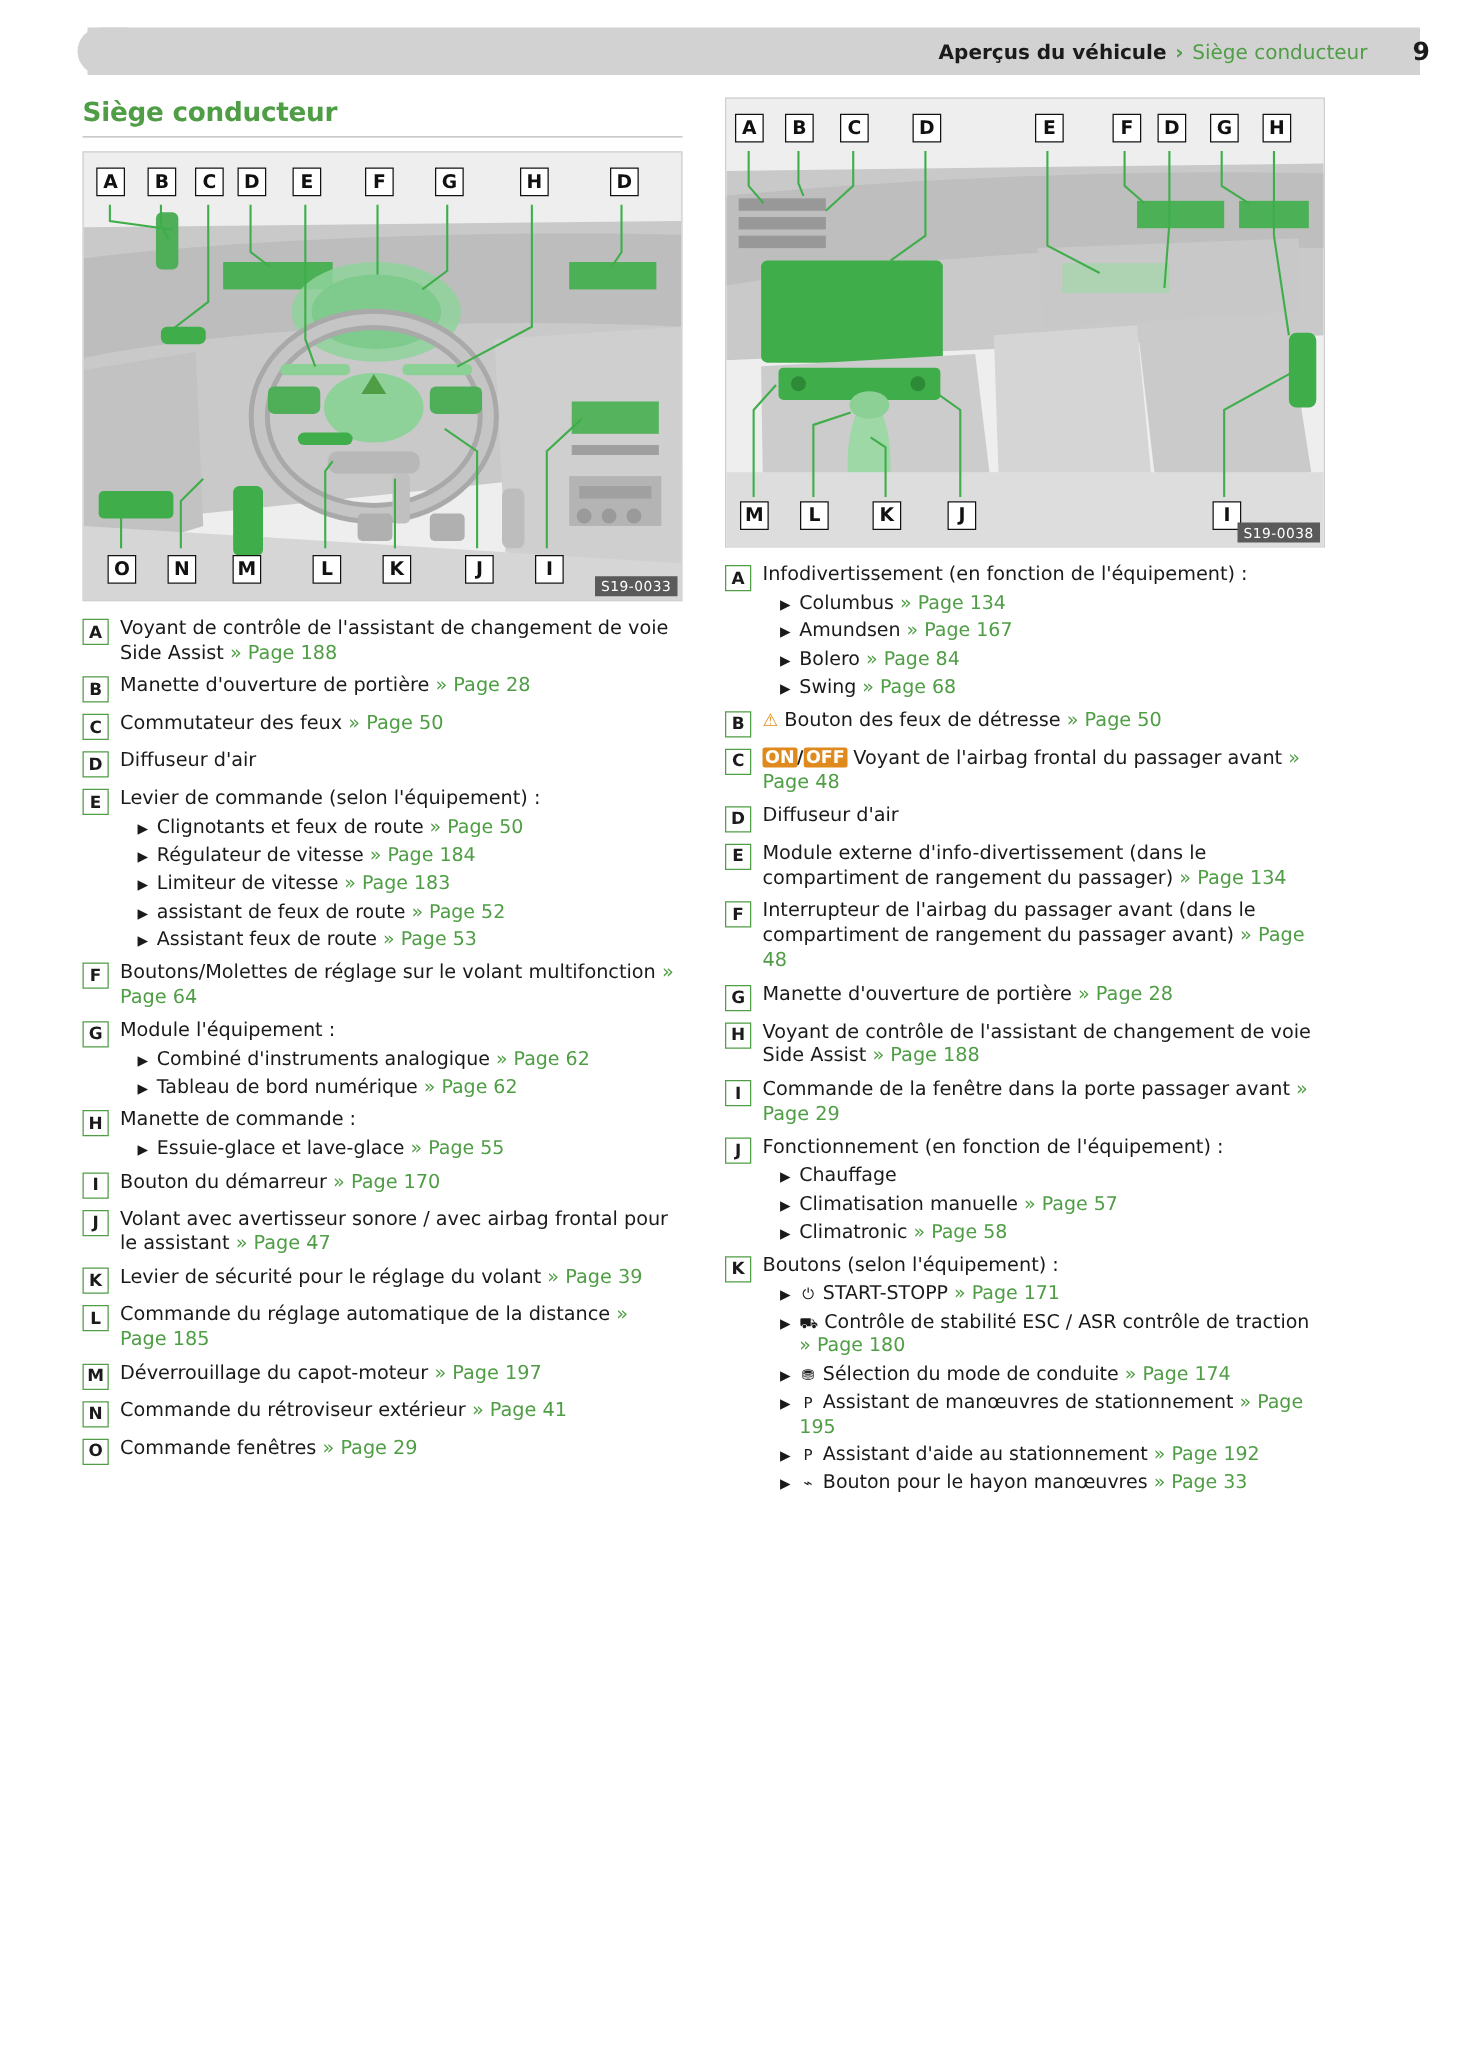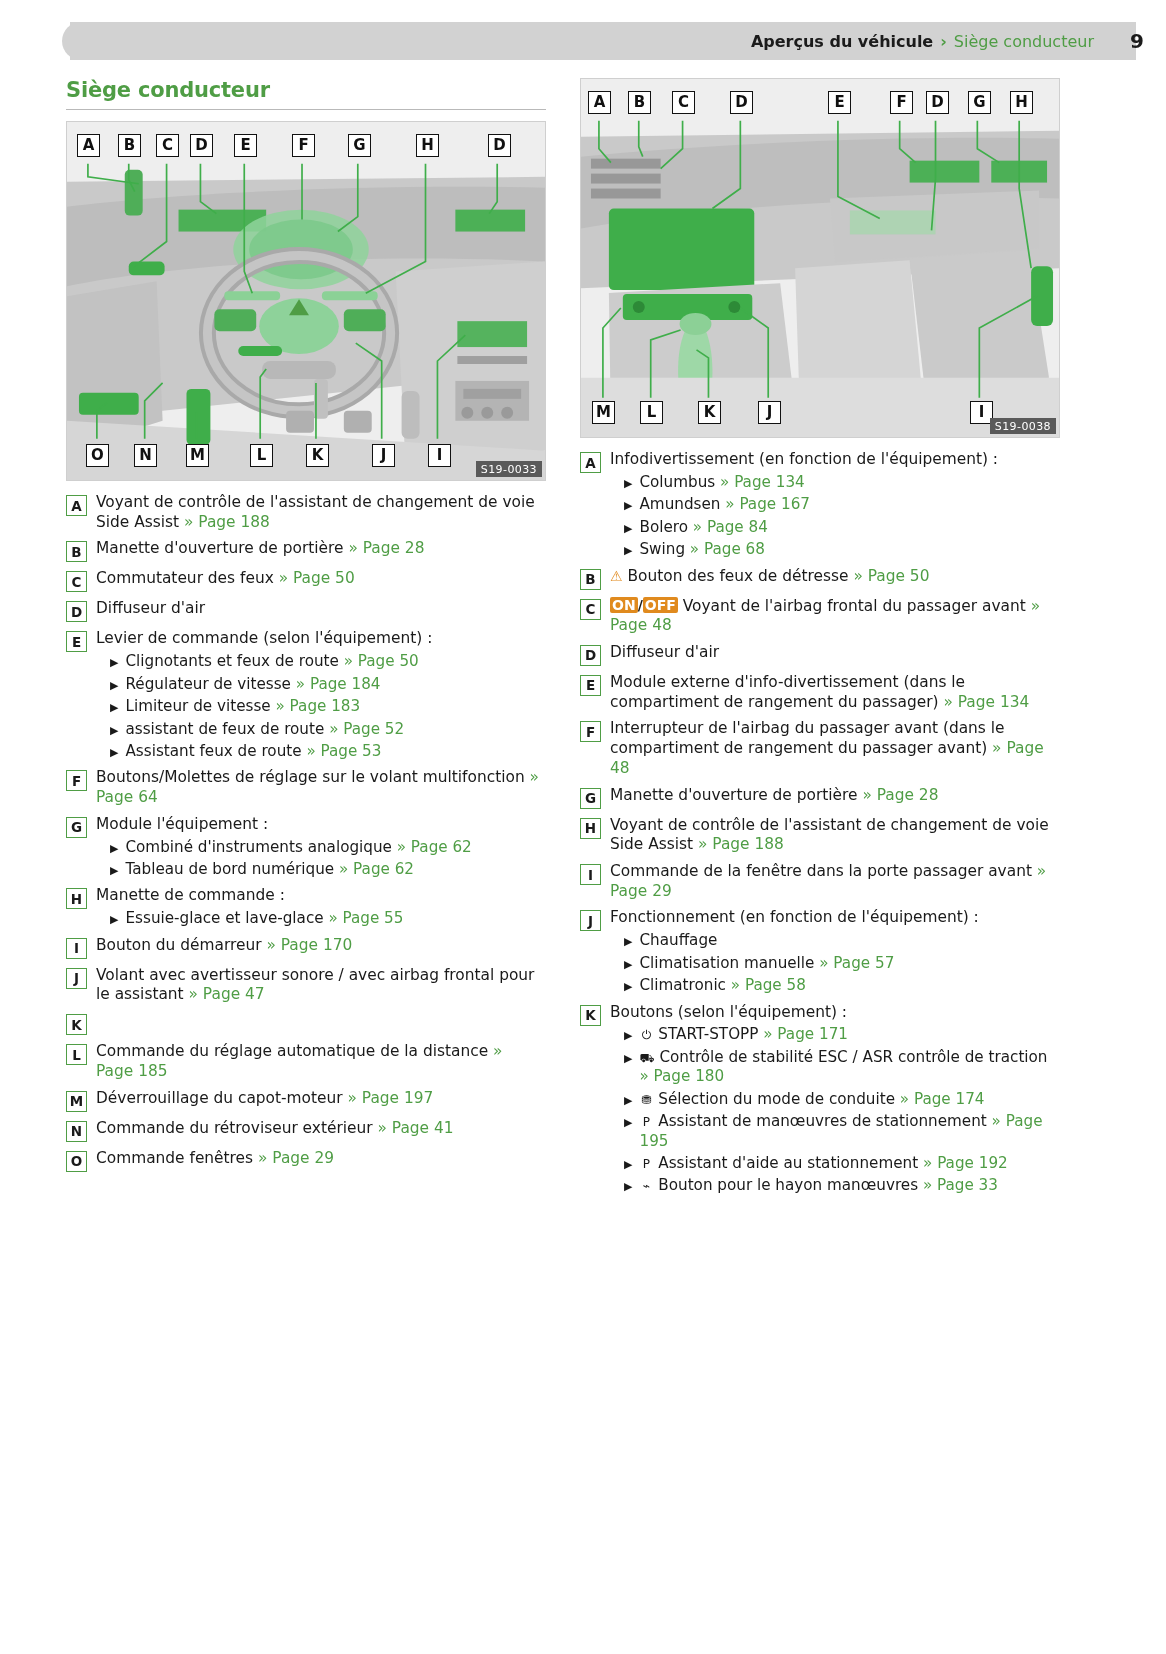--- a/index.html
+++ b/index.html
@@ -328,20 +328,24 @@
     <div class="lrow">
       <div class="lkey">J</div>
       <div class="ltext">
         <span>Volant avec avertisseur sonore / avec airbag frontal pour le assistant</span>
         <span class="ref">» Page 47</span>
       </div>
     </div>
 
     <div class="lrow">
       <div class="lkey">K</div>
+      <div class="ltext">
+        <span>Levier de sécurité pour le réglage du volant</span>
+        <span class="ref">» Page 39</span>
+      </div>
     </div>
 
     <div class="lrow">
       <div class="lkey">L</div>
       <div class="ltext">
         <span>Commande du réglage automatique de la distance</span>
         <span class="ref">» Page 185</span>
       </div>
     </div>
 

